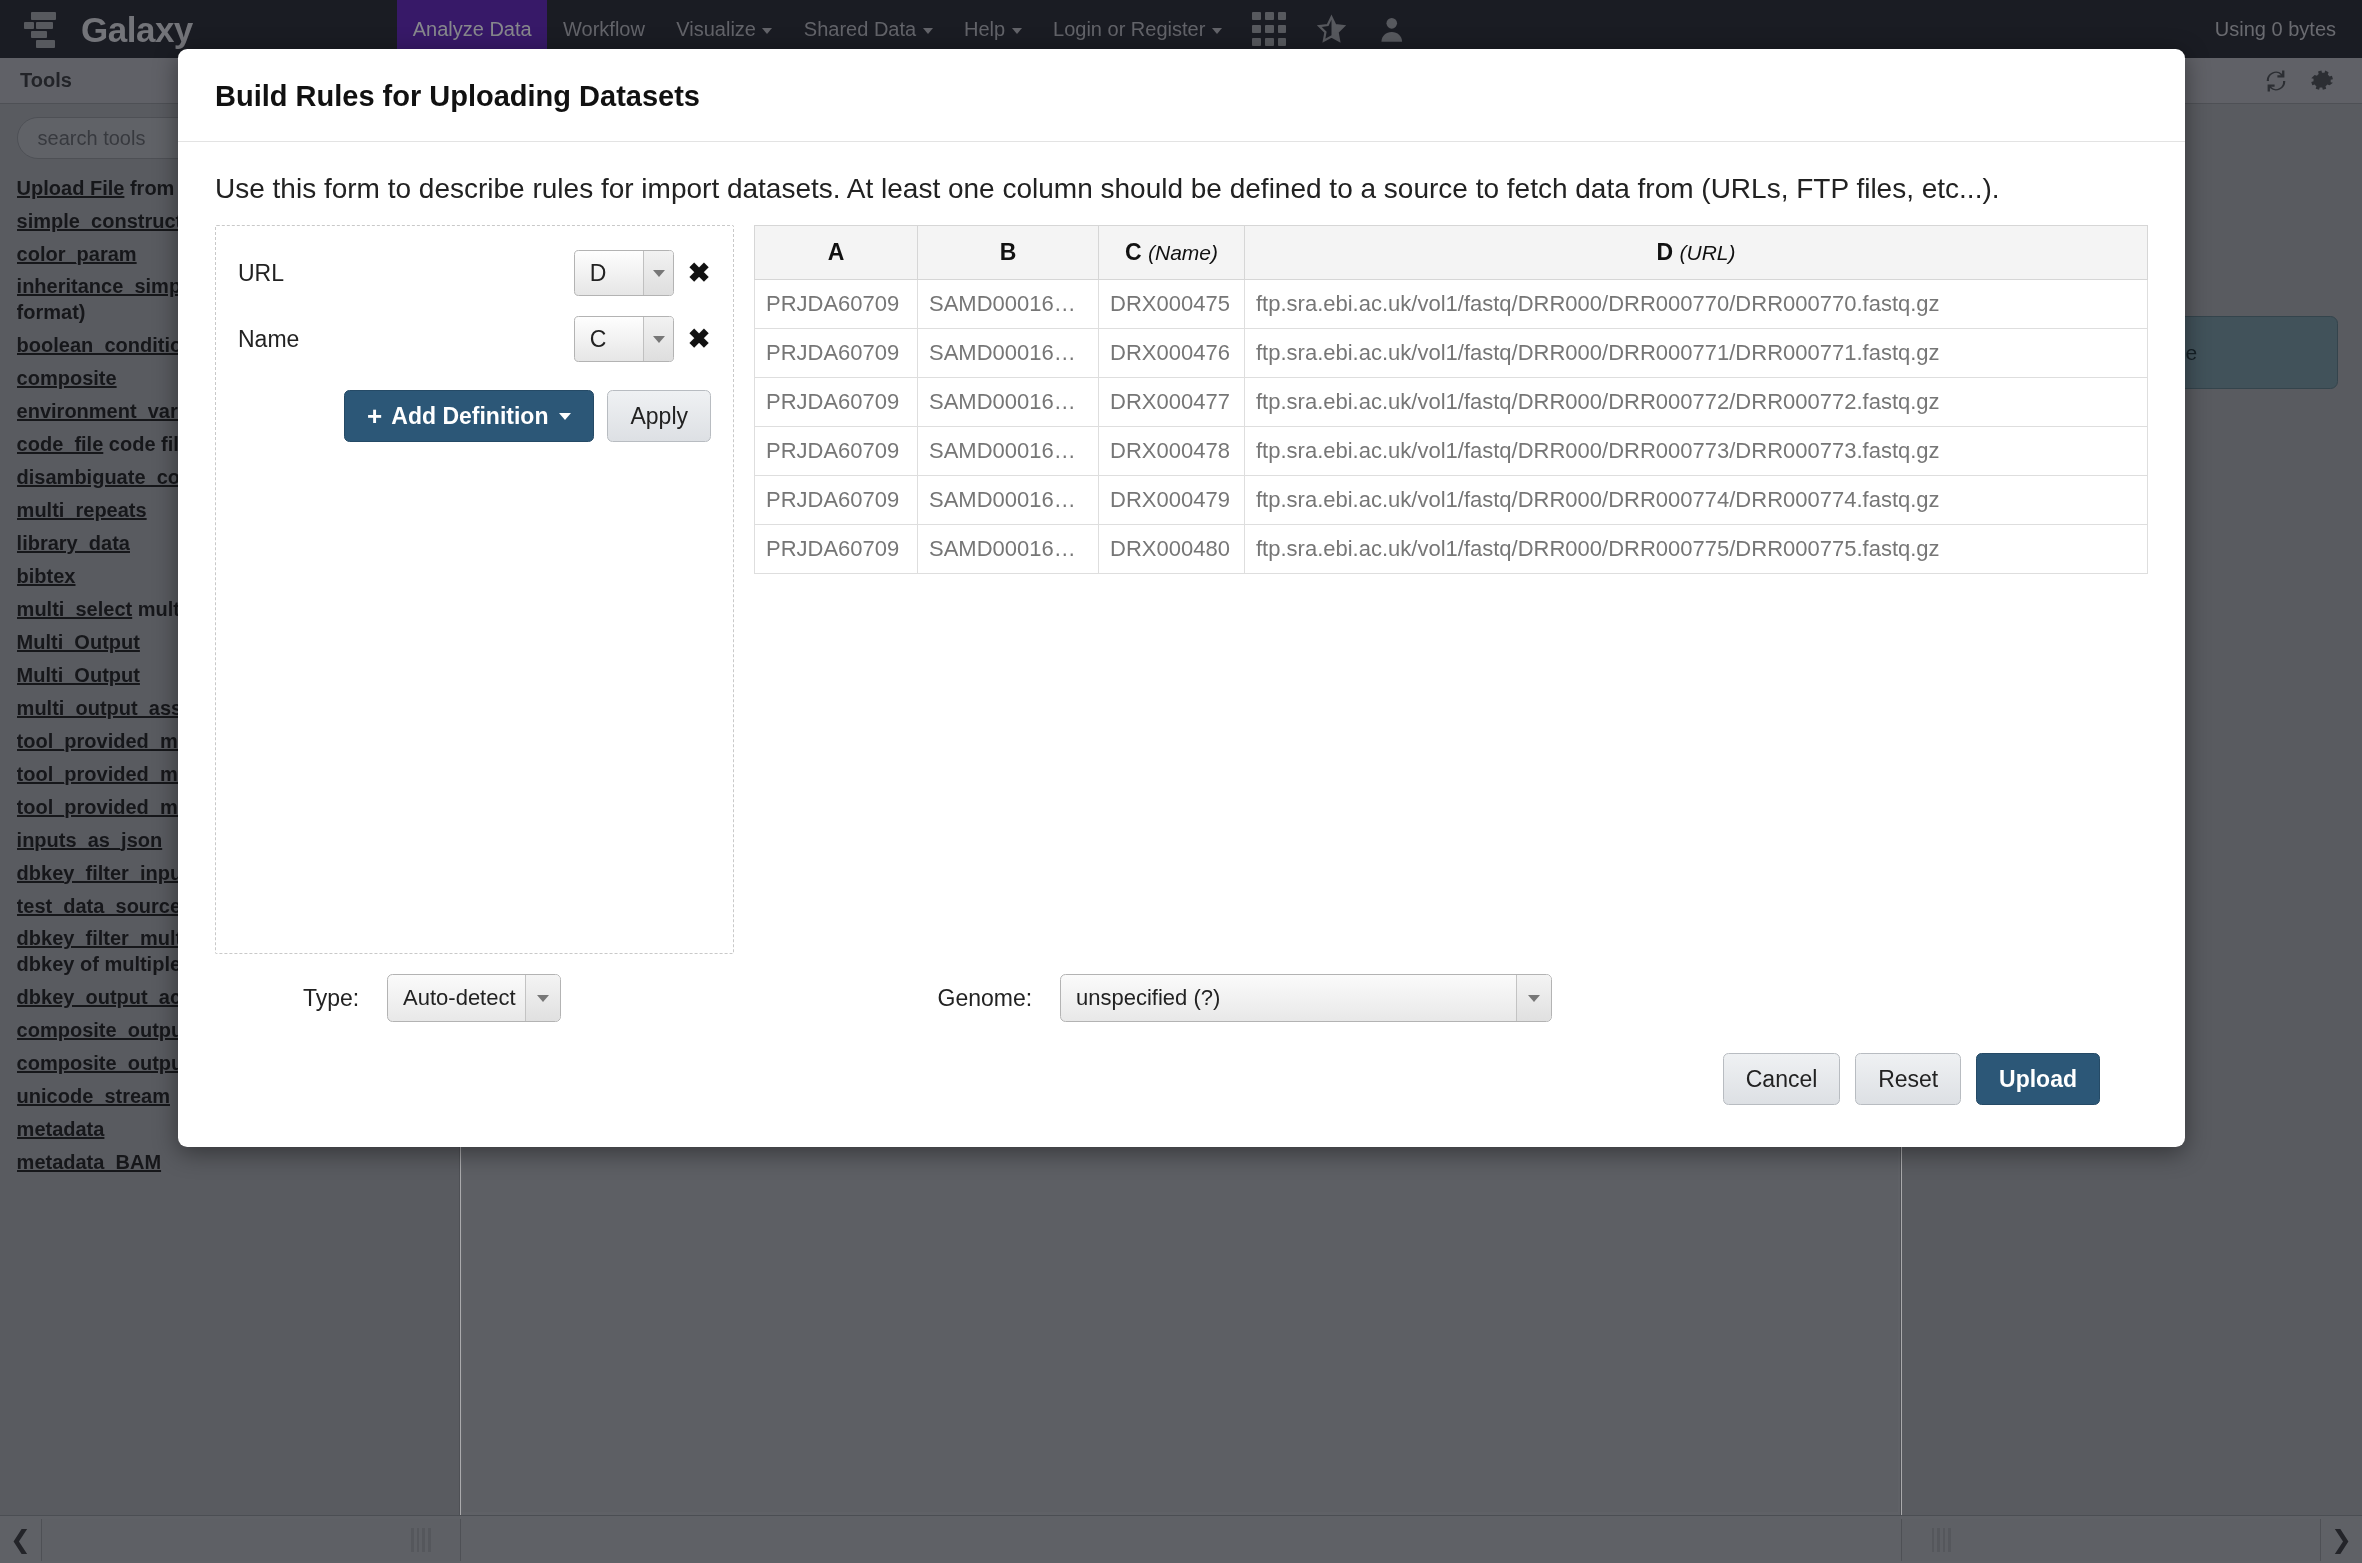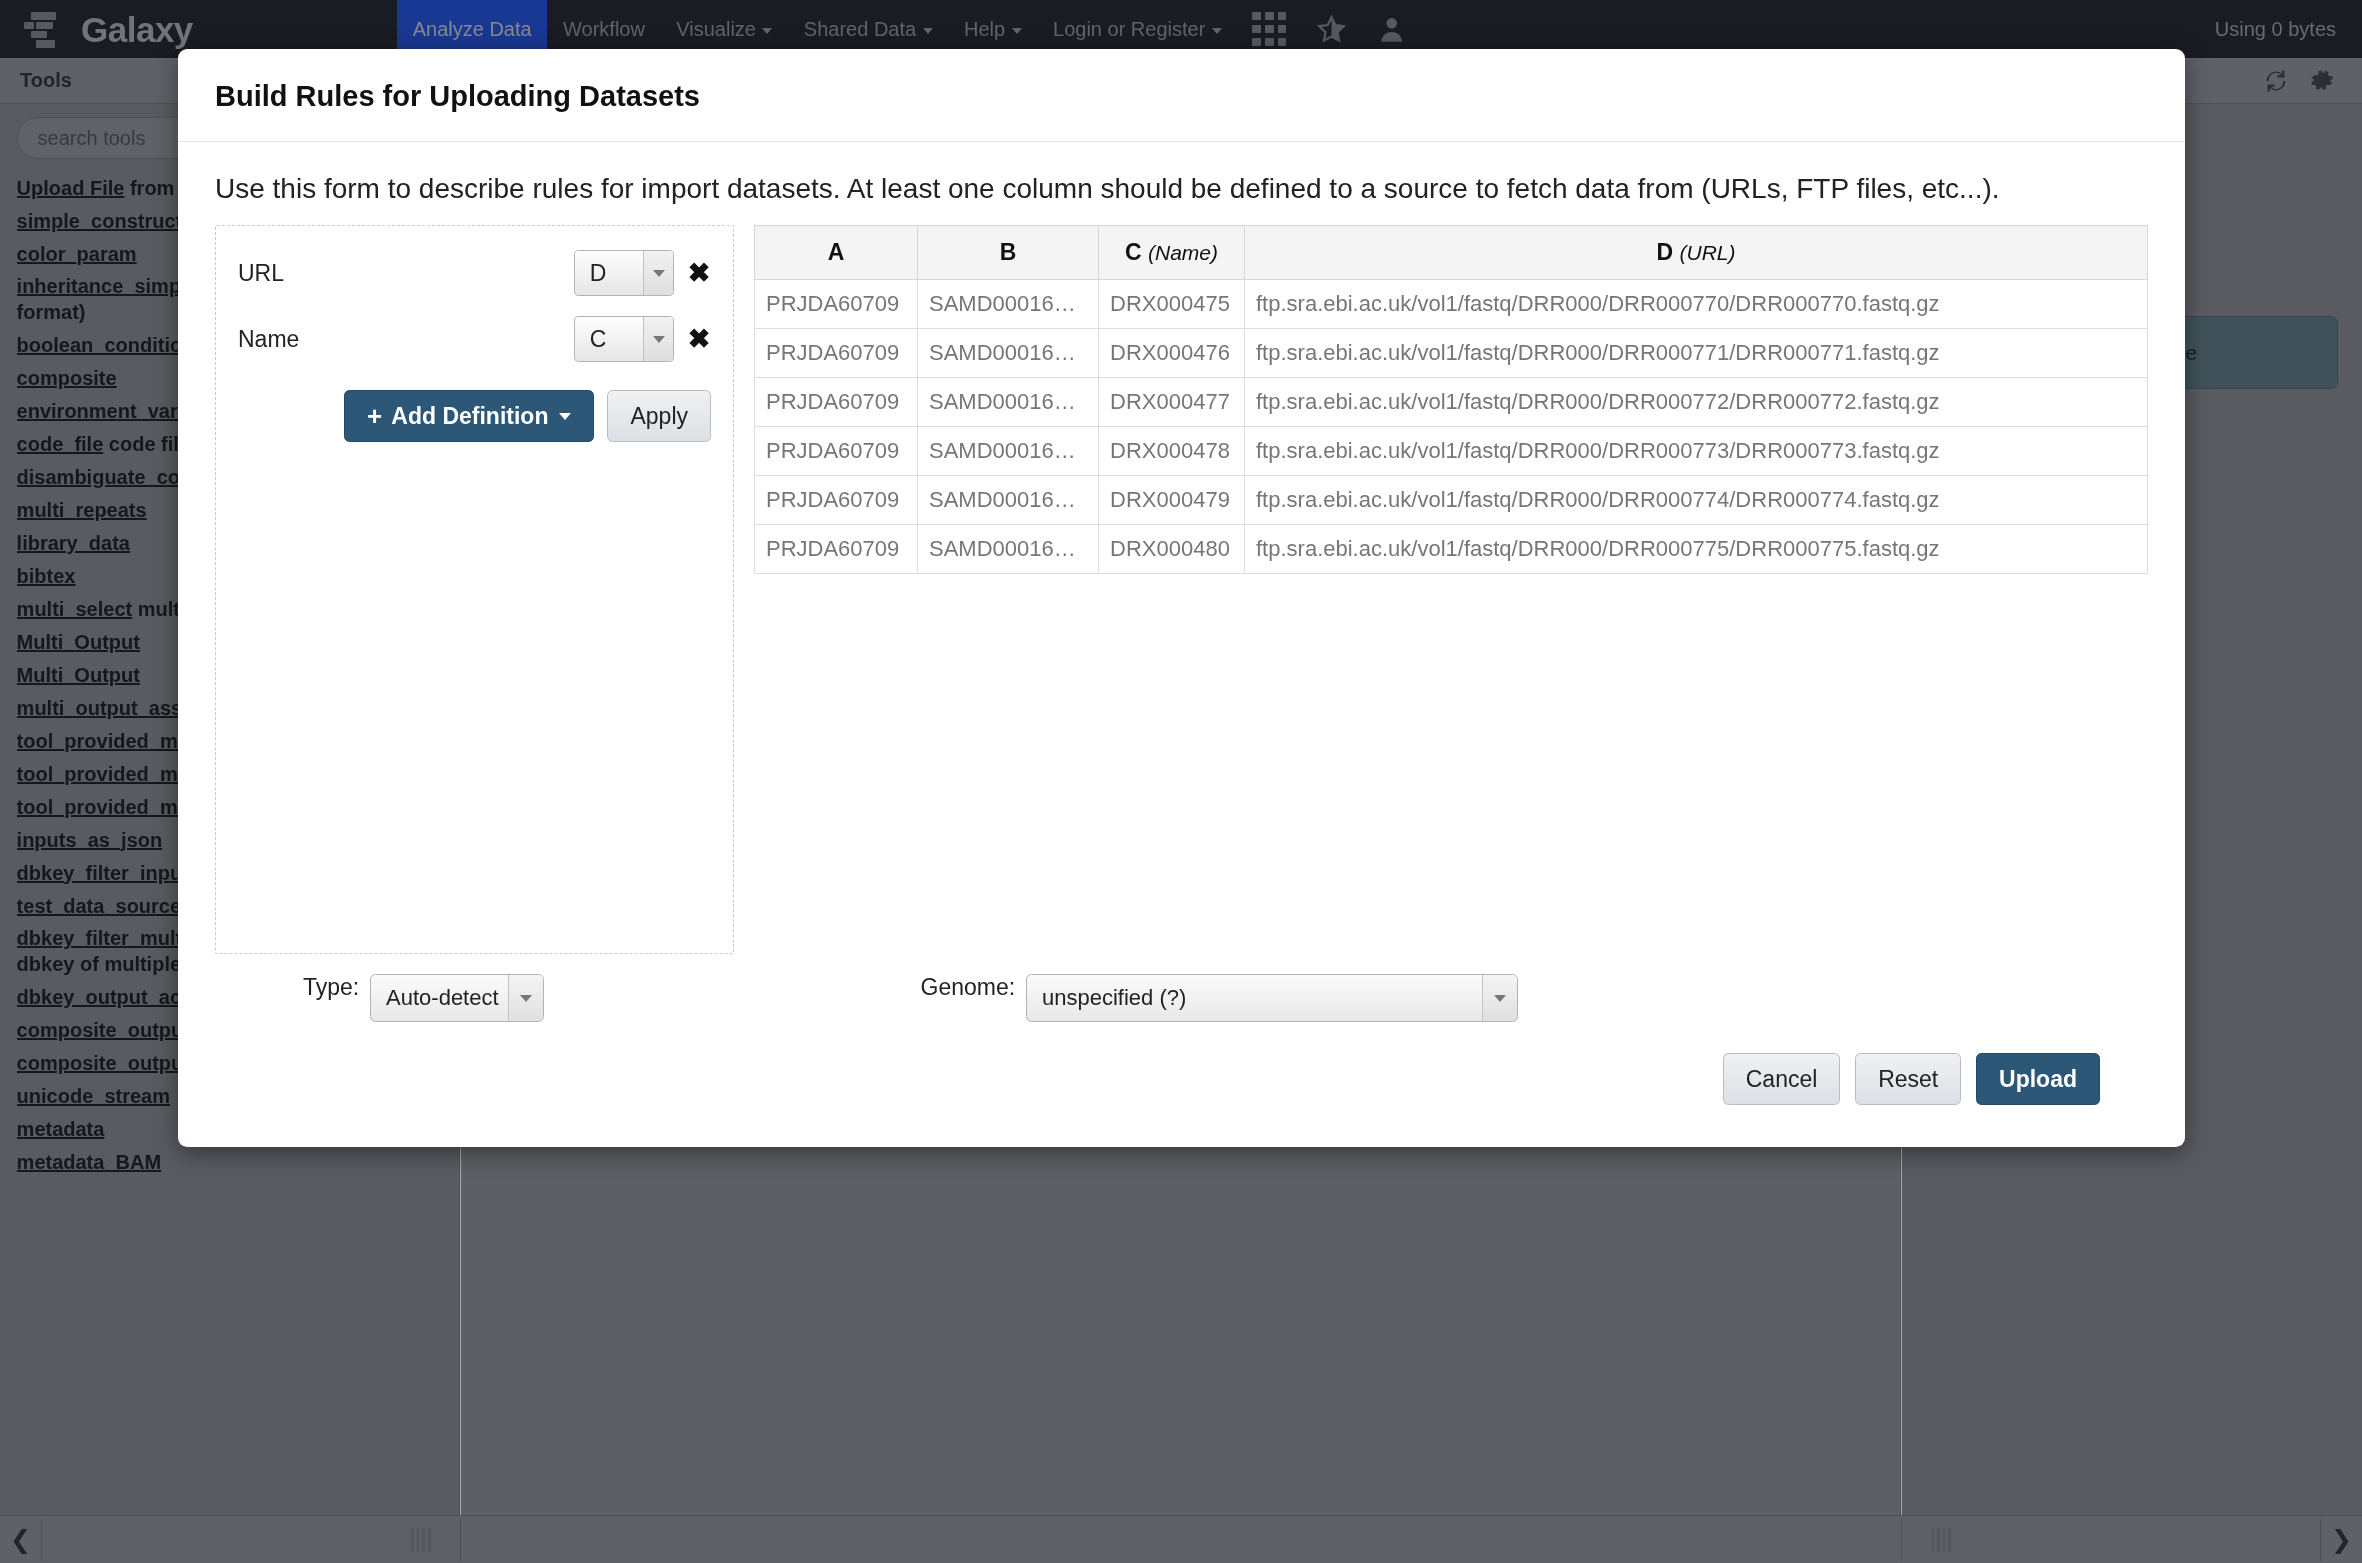--- a/index.html
+++ b/index.html
@@ -35,21 +35,21 @@
     color: #a9abb0; font-size: 35px; font-weight: bold; letter-spacing: -0.5px;
     line-height: 1;
   }
   #mastnav { display: flex; align-items: stretch; height: 58px; }
   .nav-item {
     display: flex; align-items: center; gap: 6.5px;
     padding: 0 15.7px; height: 58px;
     color: #8f9197; font-size: 20px; white-space: nowrap;
     cursor: pointer;
   }
-  .nav-item.active { background: #1d4ed8; color: #c8cace; }
+  .nav-item.active { background: #4c1d95; color: #c8cace; }
   .caret-d {
     width: 0; height: 0; border-left: 5.5px solid transparent;
     border-right: 5.5px solid transparent; border-top: 6.5px solid #8f9197;
     margin-top: 3.7px;
   }
   .nav-icon-btn {
     display: flex; align-items: center; justify-content: center;
     padding: 0 14.8px; height: 58px; cursor: pointer;
   }
   .grid-icon { display: grid; grid-template-columns: repeat(3, 8.3px); gap: 4.6px; }
@@ -233,21 +233,21 @@
     text-overflow: ellipsis;
   }
   .col-a { width: 163px; } .col-b { width: 181px; }
   .col-c { width: 146px; }
 
   
   #modal-controls {
     padding: 0 37px; margin-top: 20px;
     display: flex; align-items: center;
   }
-  .ctrl { display: flex; gap: 11px; }
+  .ctrl { display: flex; align-items: center; gap: 28px; }
   .ctrl-label { font-size: 23px; color: #222; }
   .sel-box {
     position: relative; height: 48px;
     background: linear-gradient(#fbfbfb, #e8e8e8);
     border: 0.9px solid #b3b3b3; border-radius: 5.5px;
     display: flex; align-items: center;
   }
   .sel-box .sv { padding: 0 44px 0 14.8px; font-size: 22px; color: #222; }
   .sel-box .sbtn2 {
     position: absolute; right: 0; top: 0; bottom: 0; width: 35px;

